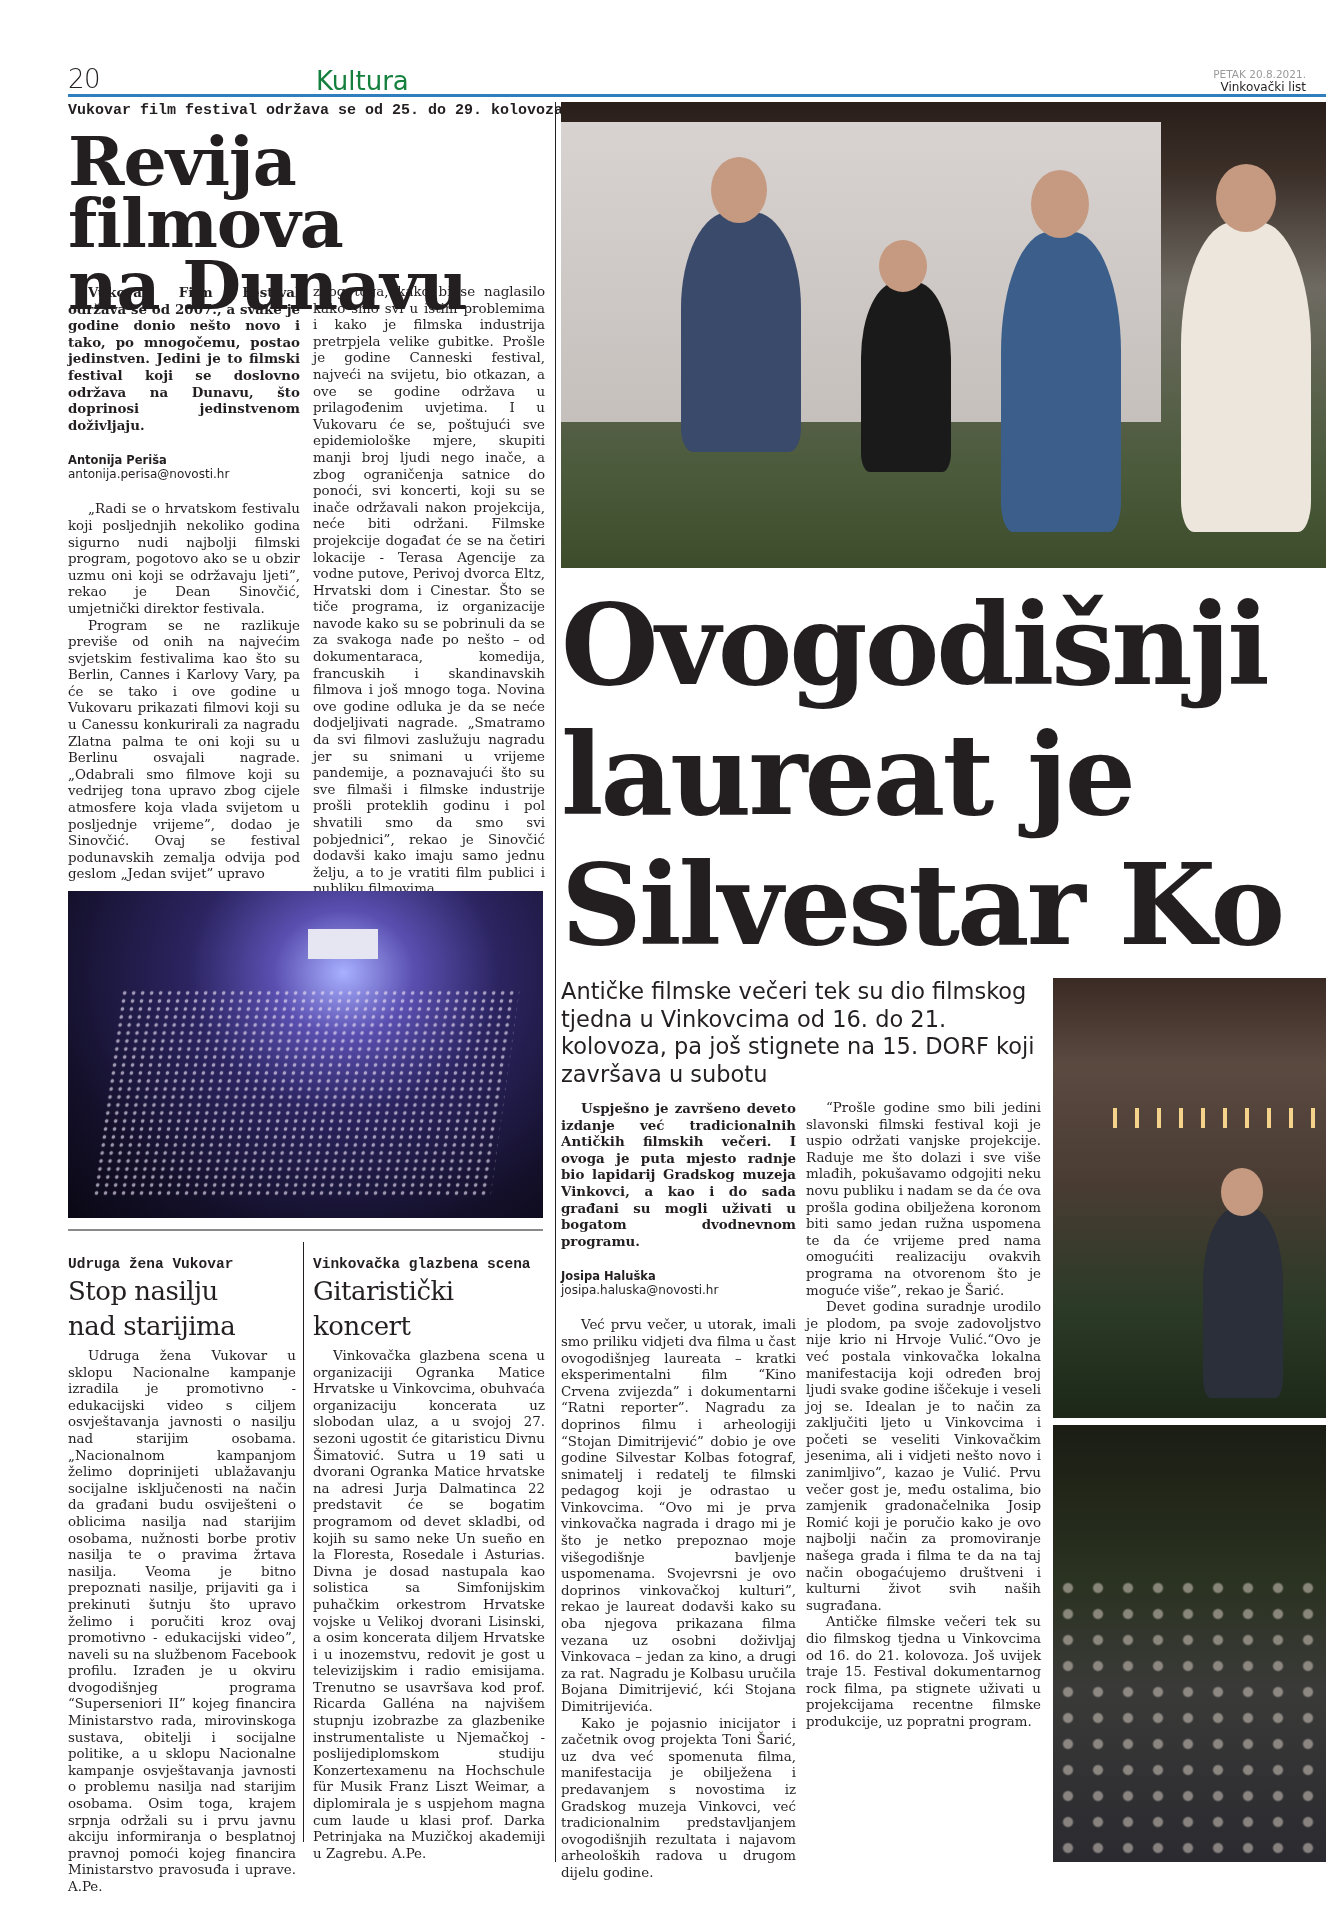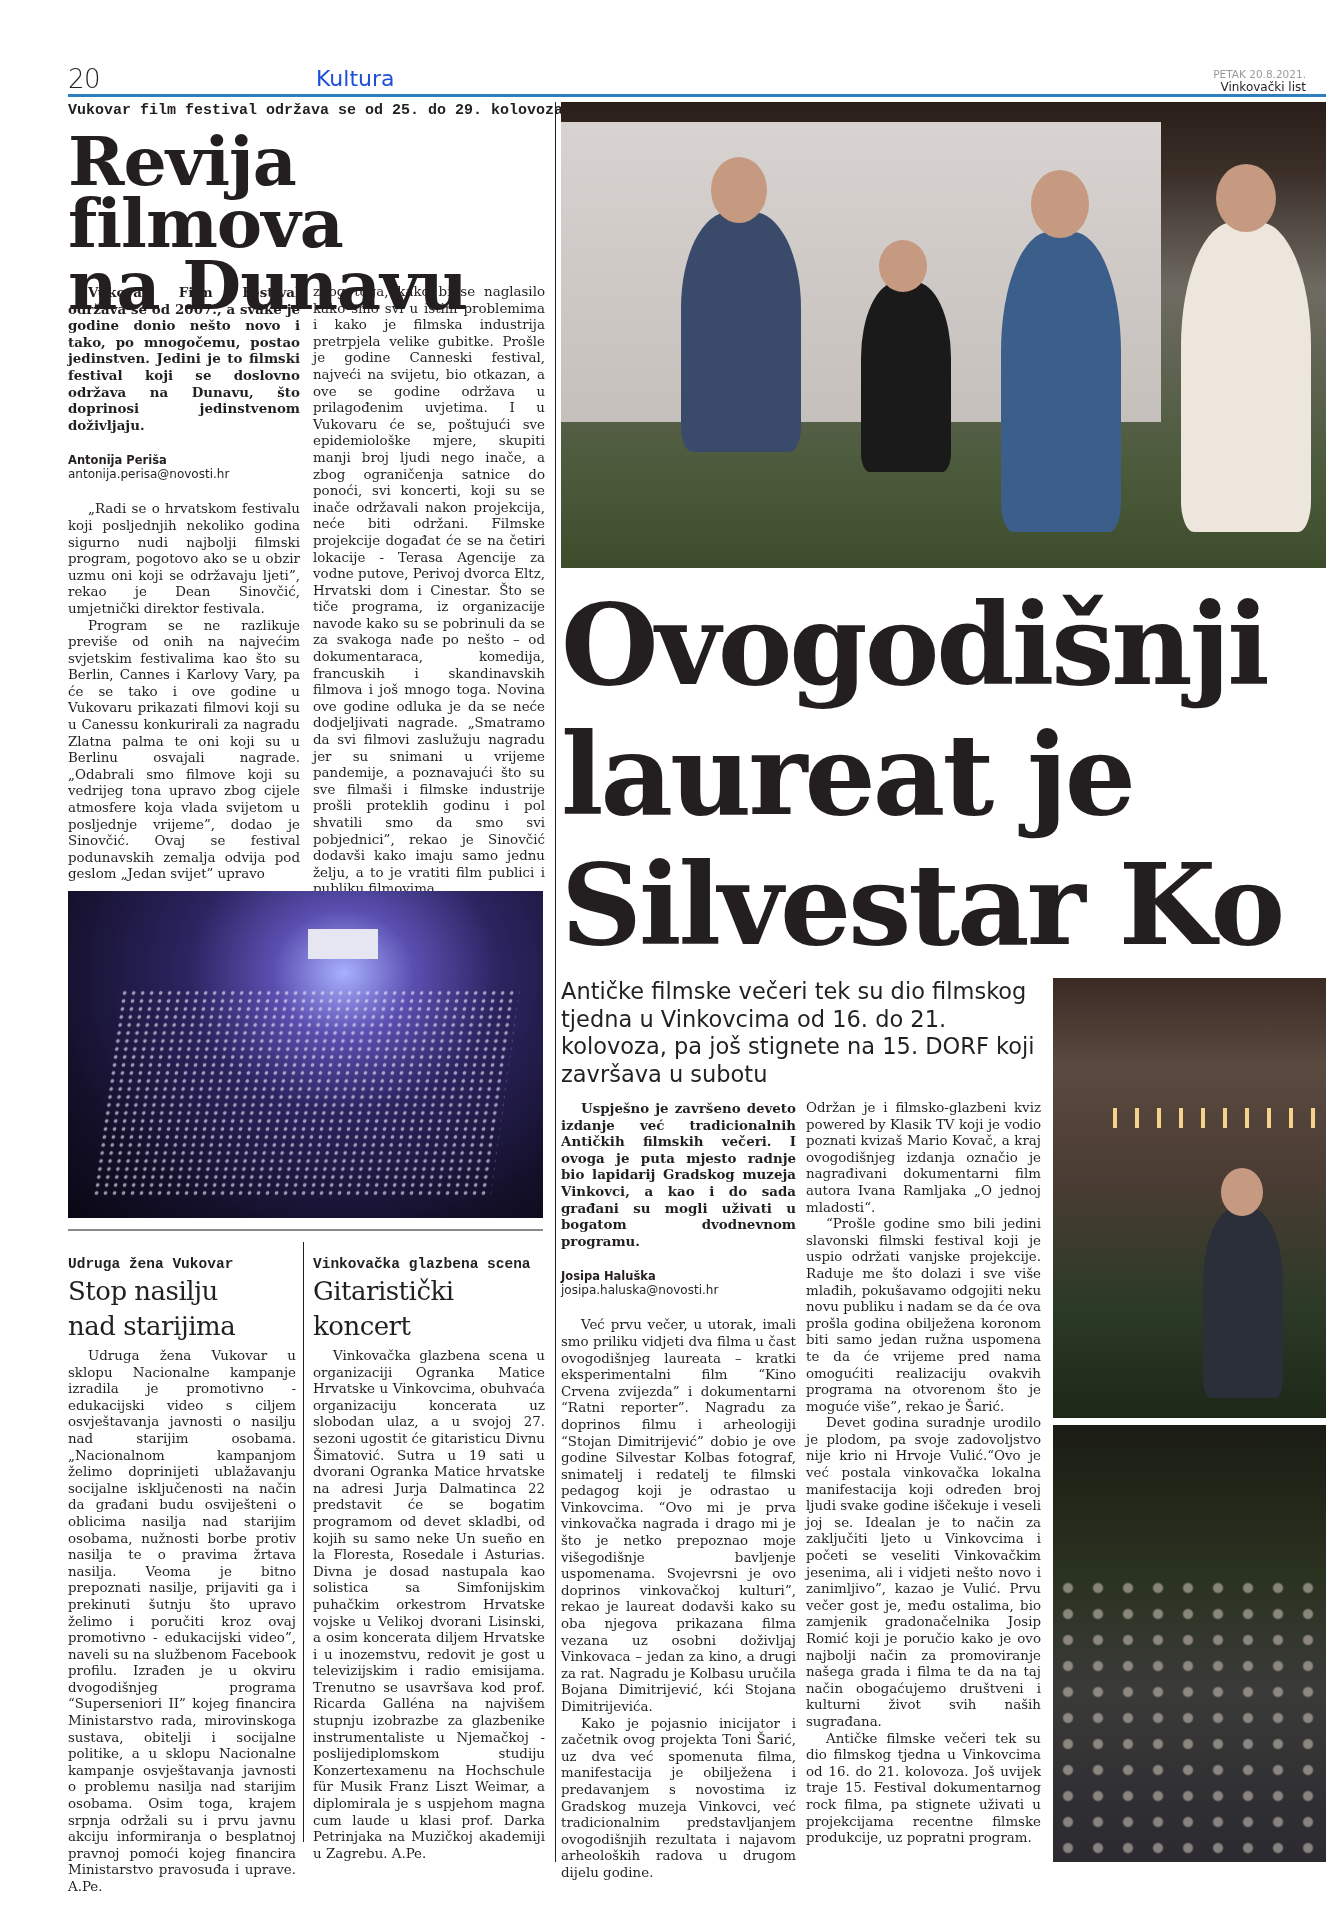--- a/index.html
+++ b/index.html
@@ -3,21 +3,21 @@
 <meta charset="utf-8">
 <style>
   * { box-sizing: border-box; margin: 0; padding: 0; }
   html, body { width: 1326px; height: 1920px; background: #ffffff; overflow: hidden; }
   body { position: relative; color: #231f20; font-family: "DejaVu Serif", serif; }
 
   .abs { position: absolute; }
 
   
   #page-num { left: 68px; top: 64px; font-family: "DejaVu Sans", sans-serif; font-size: 26px; font-weight: 300; color: #231f20; letter-spacing: -0.5px; }
-  #section { left: 316px; top: 66px; font-family: "DejaVu Sans", sans-serif; font-size: 22px; color: #1d4ed8; }
+  #section { left: 316px; top: 66px; font-family: "DejaVu Sans", sans-serif; font-size: 26px; color: #15803d; }
   #date { right: 20px; top: 68px; font-family: "DejaVu Sans", sans-serif; font-size: 10.5px; color: #9a9a9a; text-align: right; }
   #paper { right: 20px; top: 80px; font-family: "DejaVu Sans", sans-serif; font-size: 12px; color: #231f20; text-align: right; }
   #rule-top { left: 68px; top: 94px; width: 1258px; height: 3px; background: #2f7fbf; }
 
   
   .body-text { font-size: 13.4px; line-height: 16.6px; text-align: justify; hyphens: manual; color: #231f20; }
   .body-text p { text-indent: 20px; }
   .lead { font-weight: bold; font-size: 13.4px; line-height: 16.6px; text-align: justify; text-indent: 20px; }
   .author { font-family: "DejaVu Sans", sans-serif; font-weight: bold; font-size: 11.5px; margin-top: 20px; }
   .email { font-family: "DejaVu Sans", sans-serif; font-size: 12px; color: #231f20; margin-bottom: 20px; }
@@ -127,21 +127,20 @@
   <div class="lead">Uspješno je završeno deveto izdanje već tradicionalnih Antičkih filmskih večeri. I ovoga je puta mjesto radnje bio lapidarij Gradskog muzeja Vinkovci, a kao i do sada građani su mogli uživati u bogatom dvodnevnom programu.</div>
   <div class="author">Josipa Haluška</div>
   <div class="email">josipa.haluska@novosti.hr</div>
   <div class="body-text">
     <p>Već prvu večer, u utorak, imali smo priliku vidjeti dva filma u čast ovogodišnjeg laureata – kratki eksperimentalni film “Kino Crvena zvijezda” i dokumentarni “Ratni reporter”. Nagradu za doprinos filmu i arheologiji “Stojan Dimitrijević” dobio je ove godine Silvestar Kolbas fotograf, snimatelj i redatelj te filmski pedagog koji je odrastao u Vinkovcima. “Ovo mi je prva vinkovačka nagrada i drago mi je što je netko prepoznao moje višegodišnje bavljenje uspomenama. Svojevrsni je ovo doprinos vinkovačkoj kulturi”, rekao je laureat dodavši kako su oba njegova prikazana filma vezana uz osobni doživljaj Vinkovaca – jedan za kino, a drugi za rat. Nagradu je Kolbasu uručila Bojana Dimitrijević, kći Stojana Dimitrijevića.</p>
     <p>Kako je pojasnio inicijator i začetnik ovog projekta Toni Šarić, uz dva već spomenuta filma, manifestacija je obilježena i predavanjem s novostima iz Gradskog muzeja Vinkovci, već tradicionalnim predstavljanjem ovogodišnjih rezultata i najavom arheoloških radova u drugom dijelu godine.</p>
   </div>
 </div>
 
 <div class="abs body-text" style="left:806px; top:1100px; width:235px;">
-  <p style="text-indent:0;">Održan je i filmsko-glazbeni kviz powered by Klasik TV koji je vodio poznati kvizaš Mario Kovač, a kraj ovogodišnjeg izdanja označio je nagrađivani dokumentarni film autora Ivana Ramljaka „O jednoj mladosti“.</p>
   <p>“Prošle godine smo bili jedini slavonski filmski festival koji je uspio održati vanjske projekcije. Raduje me što dolazi i sve više mlađih, pokušavamo odgojiti neku novu publiku i nadam se da će ova prošla godina obilježena koronom biti samo jedan ružna uspomena te da će vrijeme pred nama omogućiti realizaciju ovakvih programa na otvorenom što je moguće više”, rekao je Šarić.</p>
   <p>Devet godina suradnje urodilo je plodom, pa svoje zadovoljstvo nije krio ni Hrvoje Vulić.“Ovo je već postala vinkovačka lokalna manifestacija koji određen broj ljudi svake godine iščekuje i veseli joj se. Idealan je to način za zaključiti ljeto u Vinkovcima i početi se veseliti Vinkovačkim jesenima, ali i vidjeti nešto novo i zanimljivo”, kazao je Vulić. Prvu večer gost je, među ostalima, bio zamjenik gradonačelnika Josip Romić koji je poručio kako je ovo najbolji način za promoviranje našega grada i filma te da na taj način obogaćujemo društveni i kulturni život svih naših sugrađana.</p>
   <p>Antičke filmske večeri tek su dio filmskog tjedna u Vinkovcima od 16. do 21. kolovoza. Još uvijek traje 15. Festival dokumentarnog rock filma, pa stignete uživati u projekcijama recentne filmske produkcije, uz popratni program.</p>
 </div>
 
 <div class="abs photo photo-night1" style="left:1053px; top:978px; width:273px; height:440px;">
   <div class="abs" style="left:60px; top:130px; width:213px; height:20px; background:repeating-linear-gradient(90deg,#f6d38a 0 4px,transparent 4px 22px);"></div>
   <div class="person" style="left:150px; top:230px; width:80px; height:190px; background:#2b2f3a;"></div>
   <div class="head" style="left:168px; top:190px; width:42px; height:48px;"></div>
 </div>

